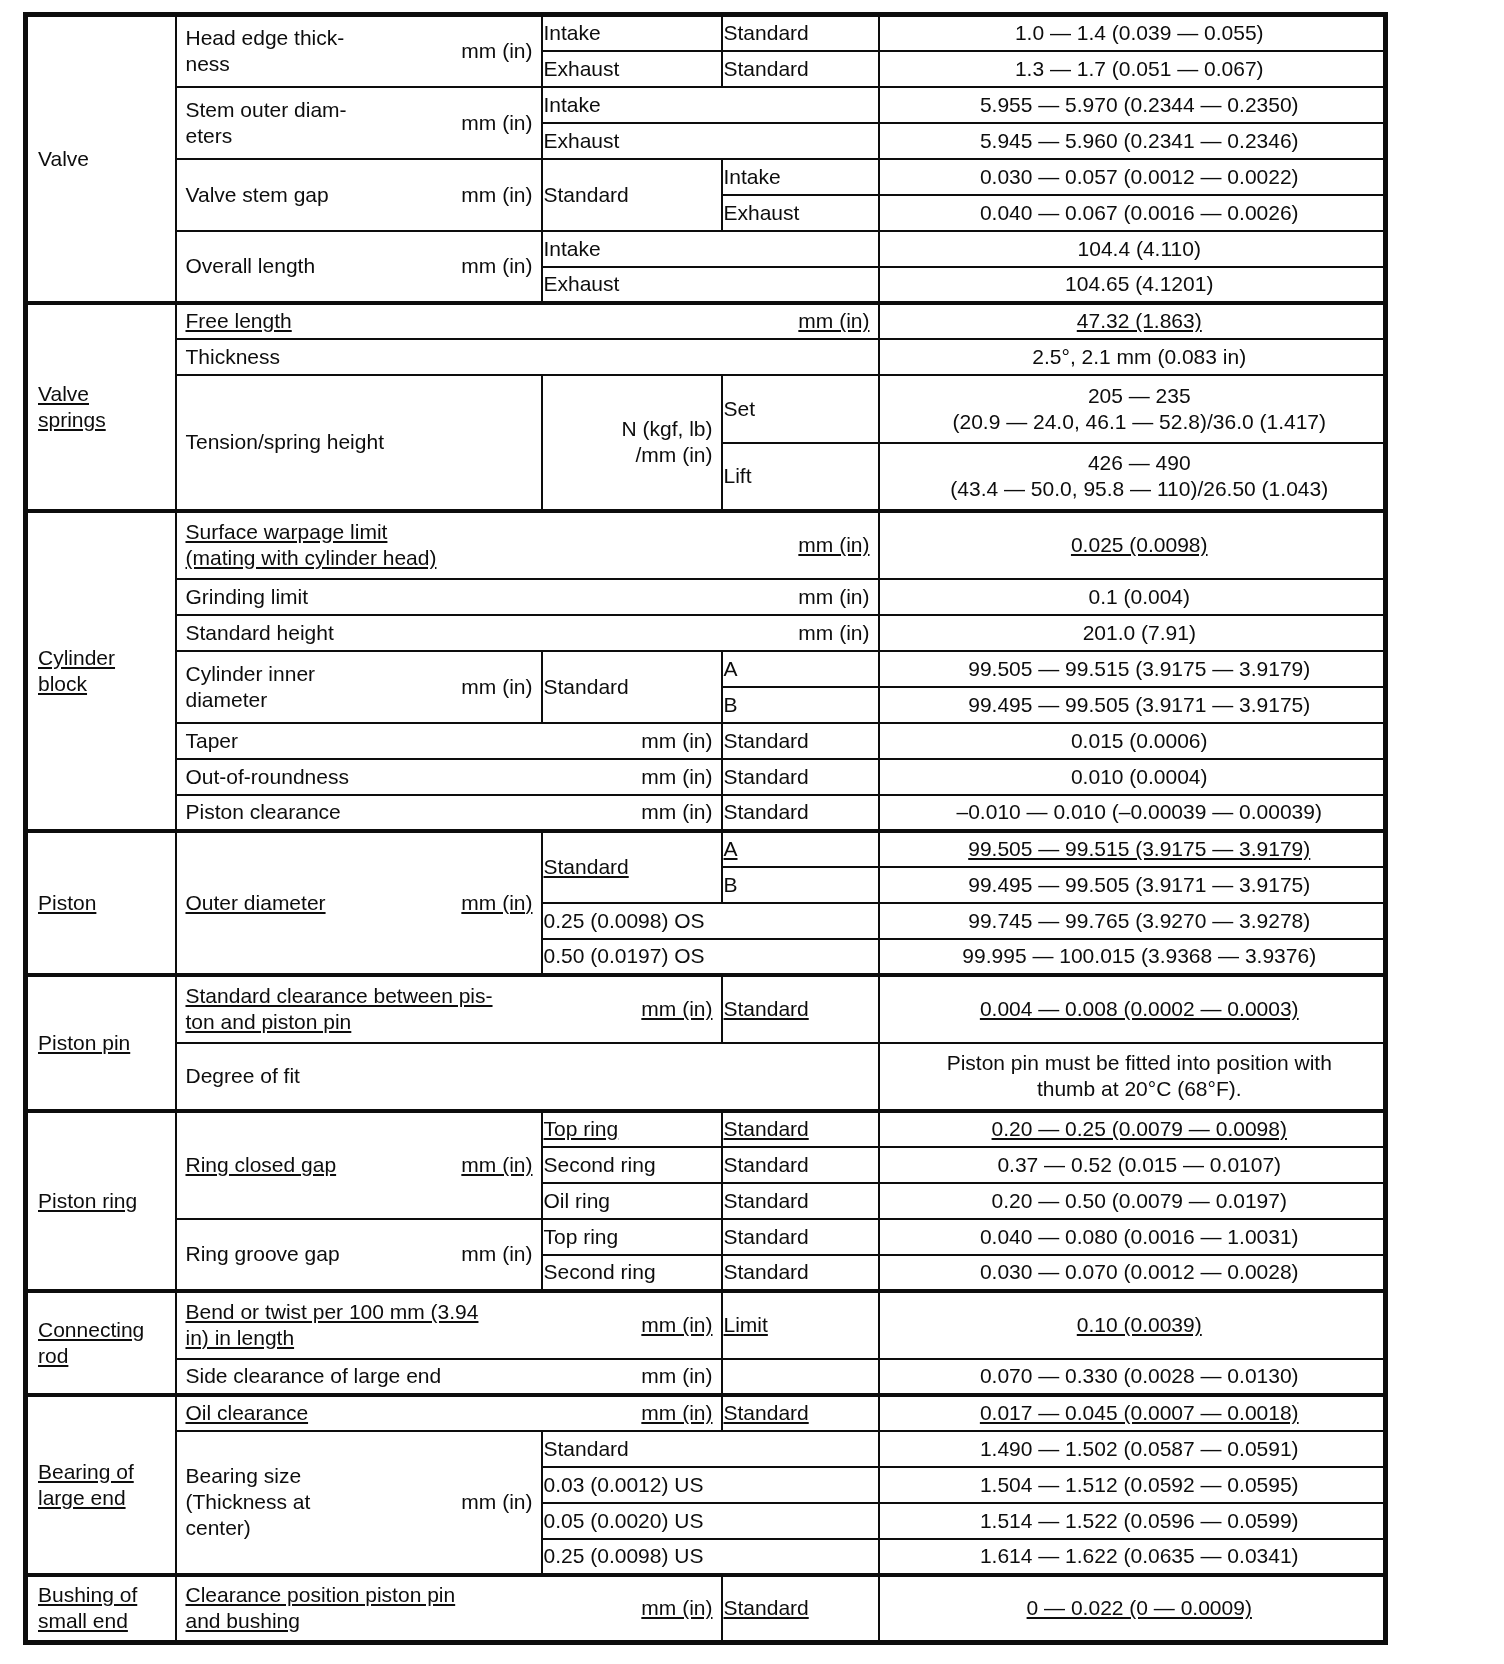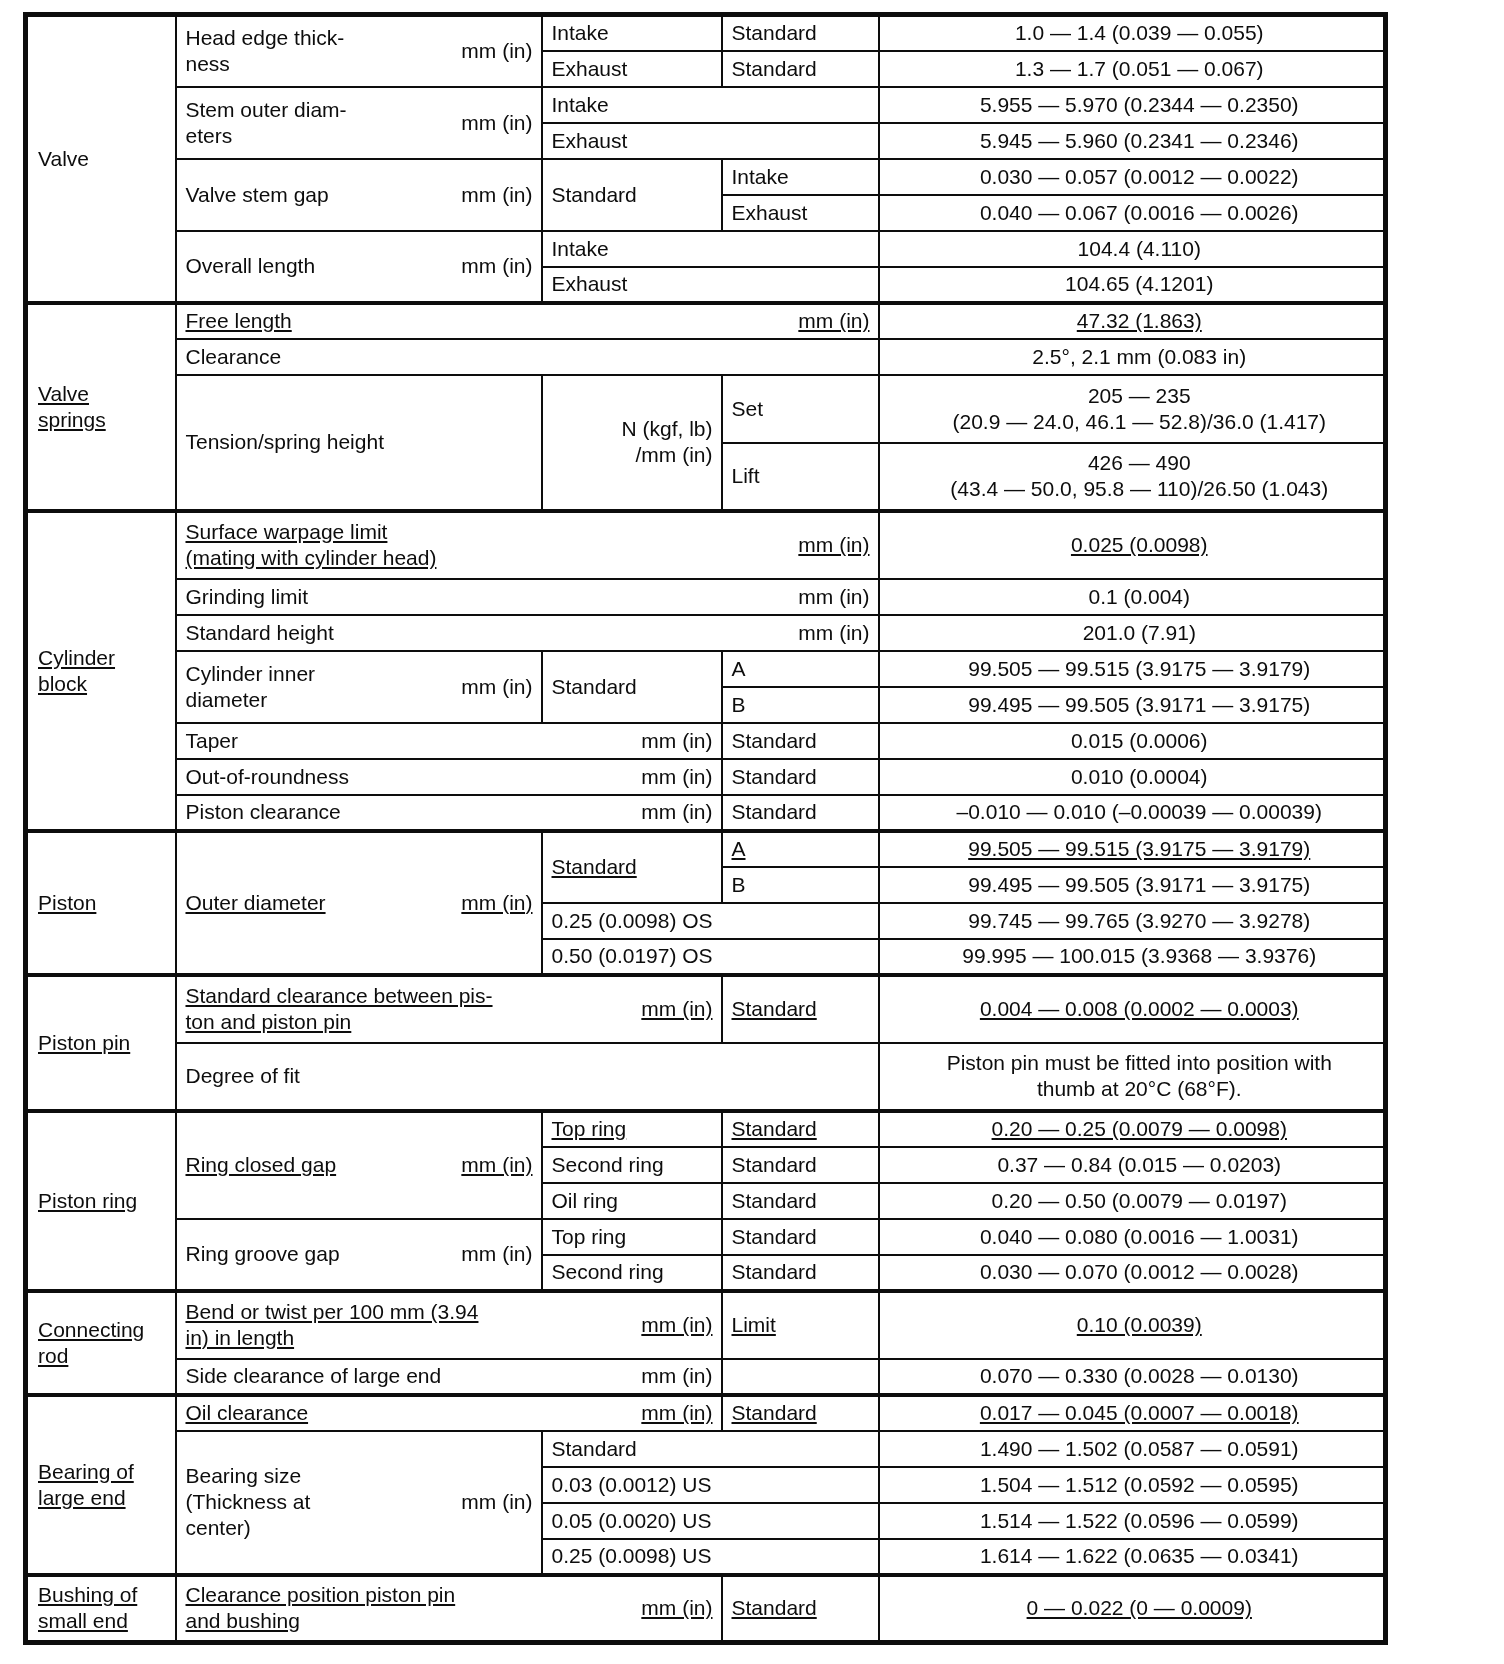--- a/index.html
+++ b/index.html
@@ -33,21 +33,21 @@
   tr.r1 { height: 36px; }
   tr.r2 { height: 68px; }
   tr.secrow > td { border-top: 4px solid #0d0d0d; text-decoration: underline; }
   .t { white-space: pre-line; }
   td.head { padding-left: 10px; }
   td.desc { padding-left: 9px; }
   .df { display: flex; justify-content: space-between; align-items: center; }
   .unit { text-align: center; flex: 0 0 auto; }
   td.unitc { text-align: right; }
   td.val { text-align: center; padding-left: 22px; padding-right: 6px; }
-  td.sub { padding-left: 9px; }
+  td.sub { padding-left: 1px; }
 </style>
 </head>
 <body>
 
 <div class="page">
 <table class="spec">
 <colgroup>
         <col class="c1">
         <col class="c2">
         <col class="c3">
@@ -126,21 +126,21 @@
             <div class="df">
               <span class="t">Free length</span>
               <span class="t unit">mm (in)</span>
             </div>
           </td>
   <td class="val"><span class="t">47.32 (1.863)</span></td>
 </tr>
 <tr class="r1">
   <td class="desc" colspan="3">
             <div class="df">
-              <span class="t">Clearance</span>
+              <span class="t">Thickness</span>
             </div>
           </td>
   <td class="val"><span class="t">2.5°, 2.1 mm (0.083 in)</span></td>
 </tr>
 <tr class="r2">
   <td class="desc" rowspan="2">
             <div class="df">
               <span class="t">Tension/spring height</span>
             </div>
           </td>
@@ -288,21 +288,21 @@
               <span class="t unit">mm (in)</span>
             </div>
           </td>
   <td class="sub"><span class="t">Top ring</span></td>
   <td class="sub"><span class="t">Standard</span></td>
   <td class="val"><span class="t">0.20 — 0.25 (0.0079 — 0.0098)</span></td>
 </tr>
 <tr class="r1">
   <td class="sub"><span class="t">Second ring</span></td>
   <td class="sub"><span class="t">Standard</span></td>
-  <td class="val"><span class="t">0.37 — 0.84 (0.015 — 0.0203)</span></td>
+  <td class="val"><span class="t">0.37 — 0.52 (0.015 — 0.0107)</span></td>
 </tr>
 <tr class="r1">
   <td class="sub"><span class="t">Oil ring</span></td>
   <td class="sub"><span class="t">Standard</span></td>
   <td class="val"><span class="t">0.20 — 0.50 (0.0079 — 0.0197)</span></td>
 </tr>
 <tr class="r1">
   <td class="desc" rowspan="2">
             <div class="df">
               <span class="t">Ring groove gap</span>

